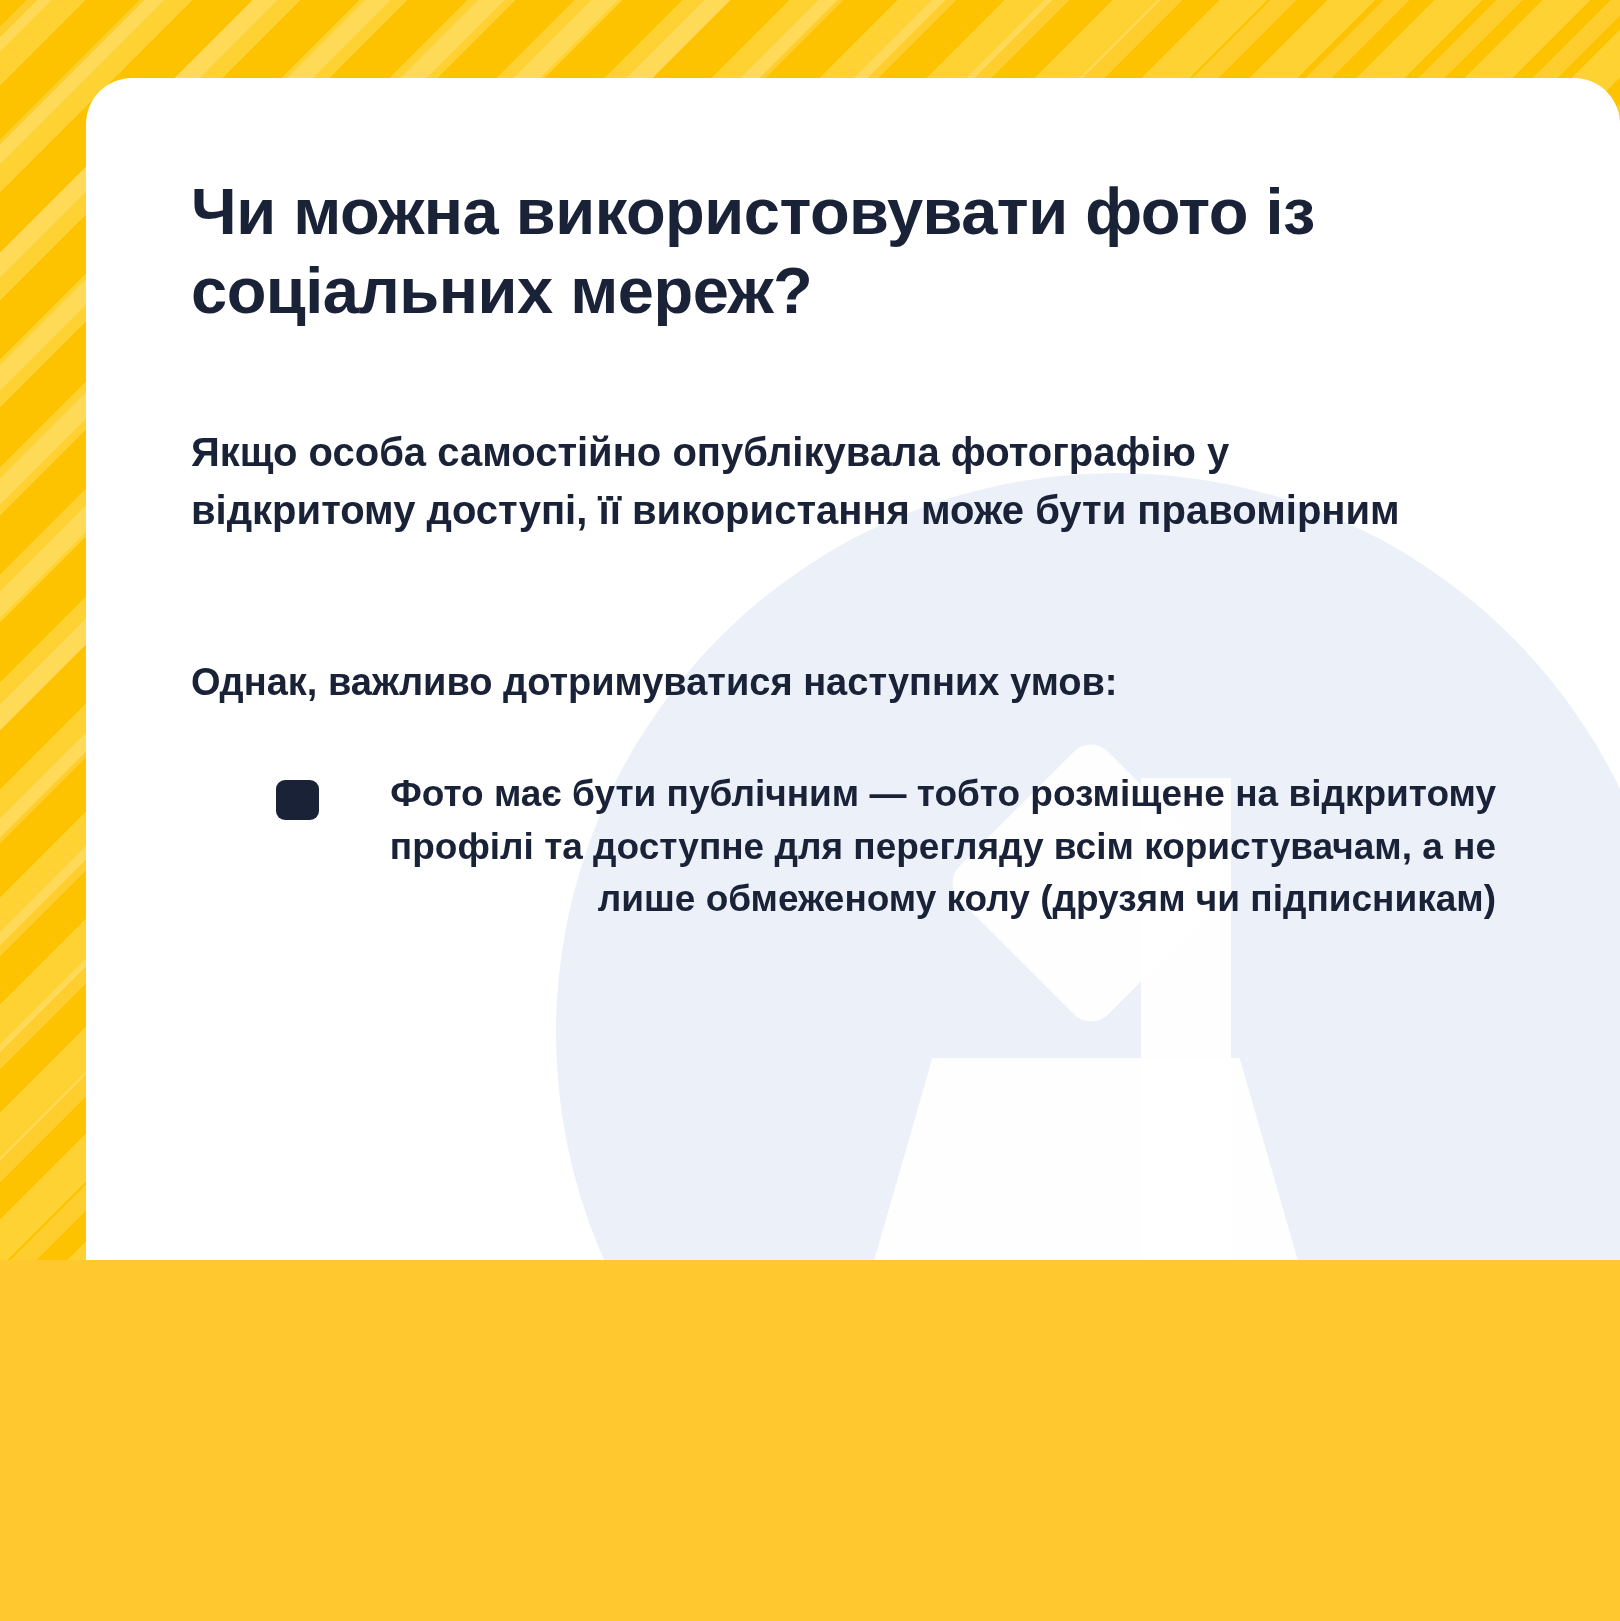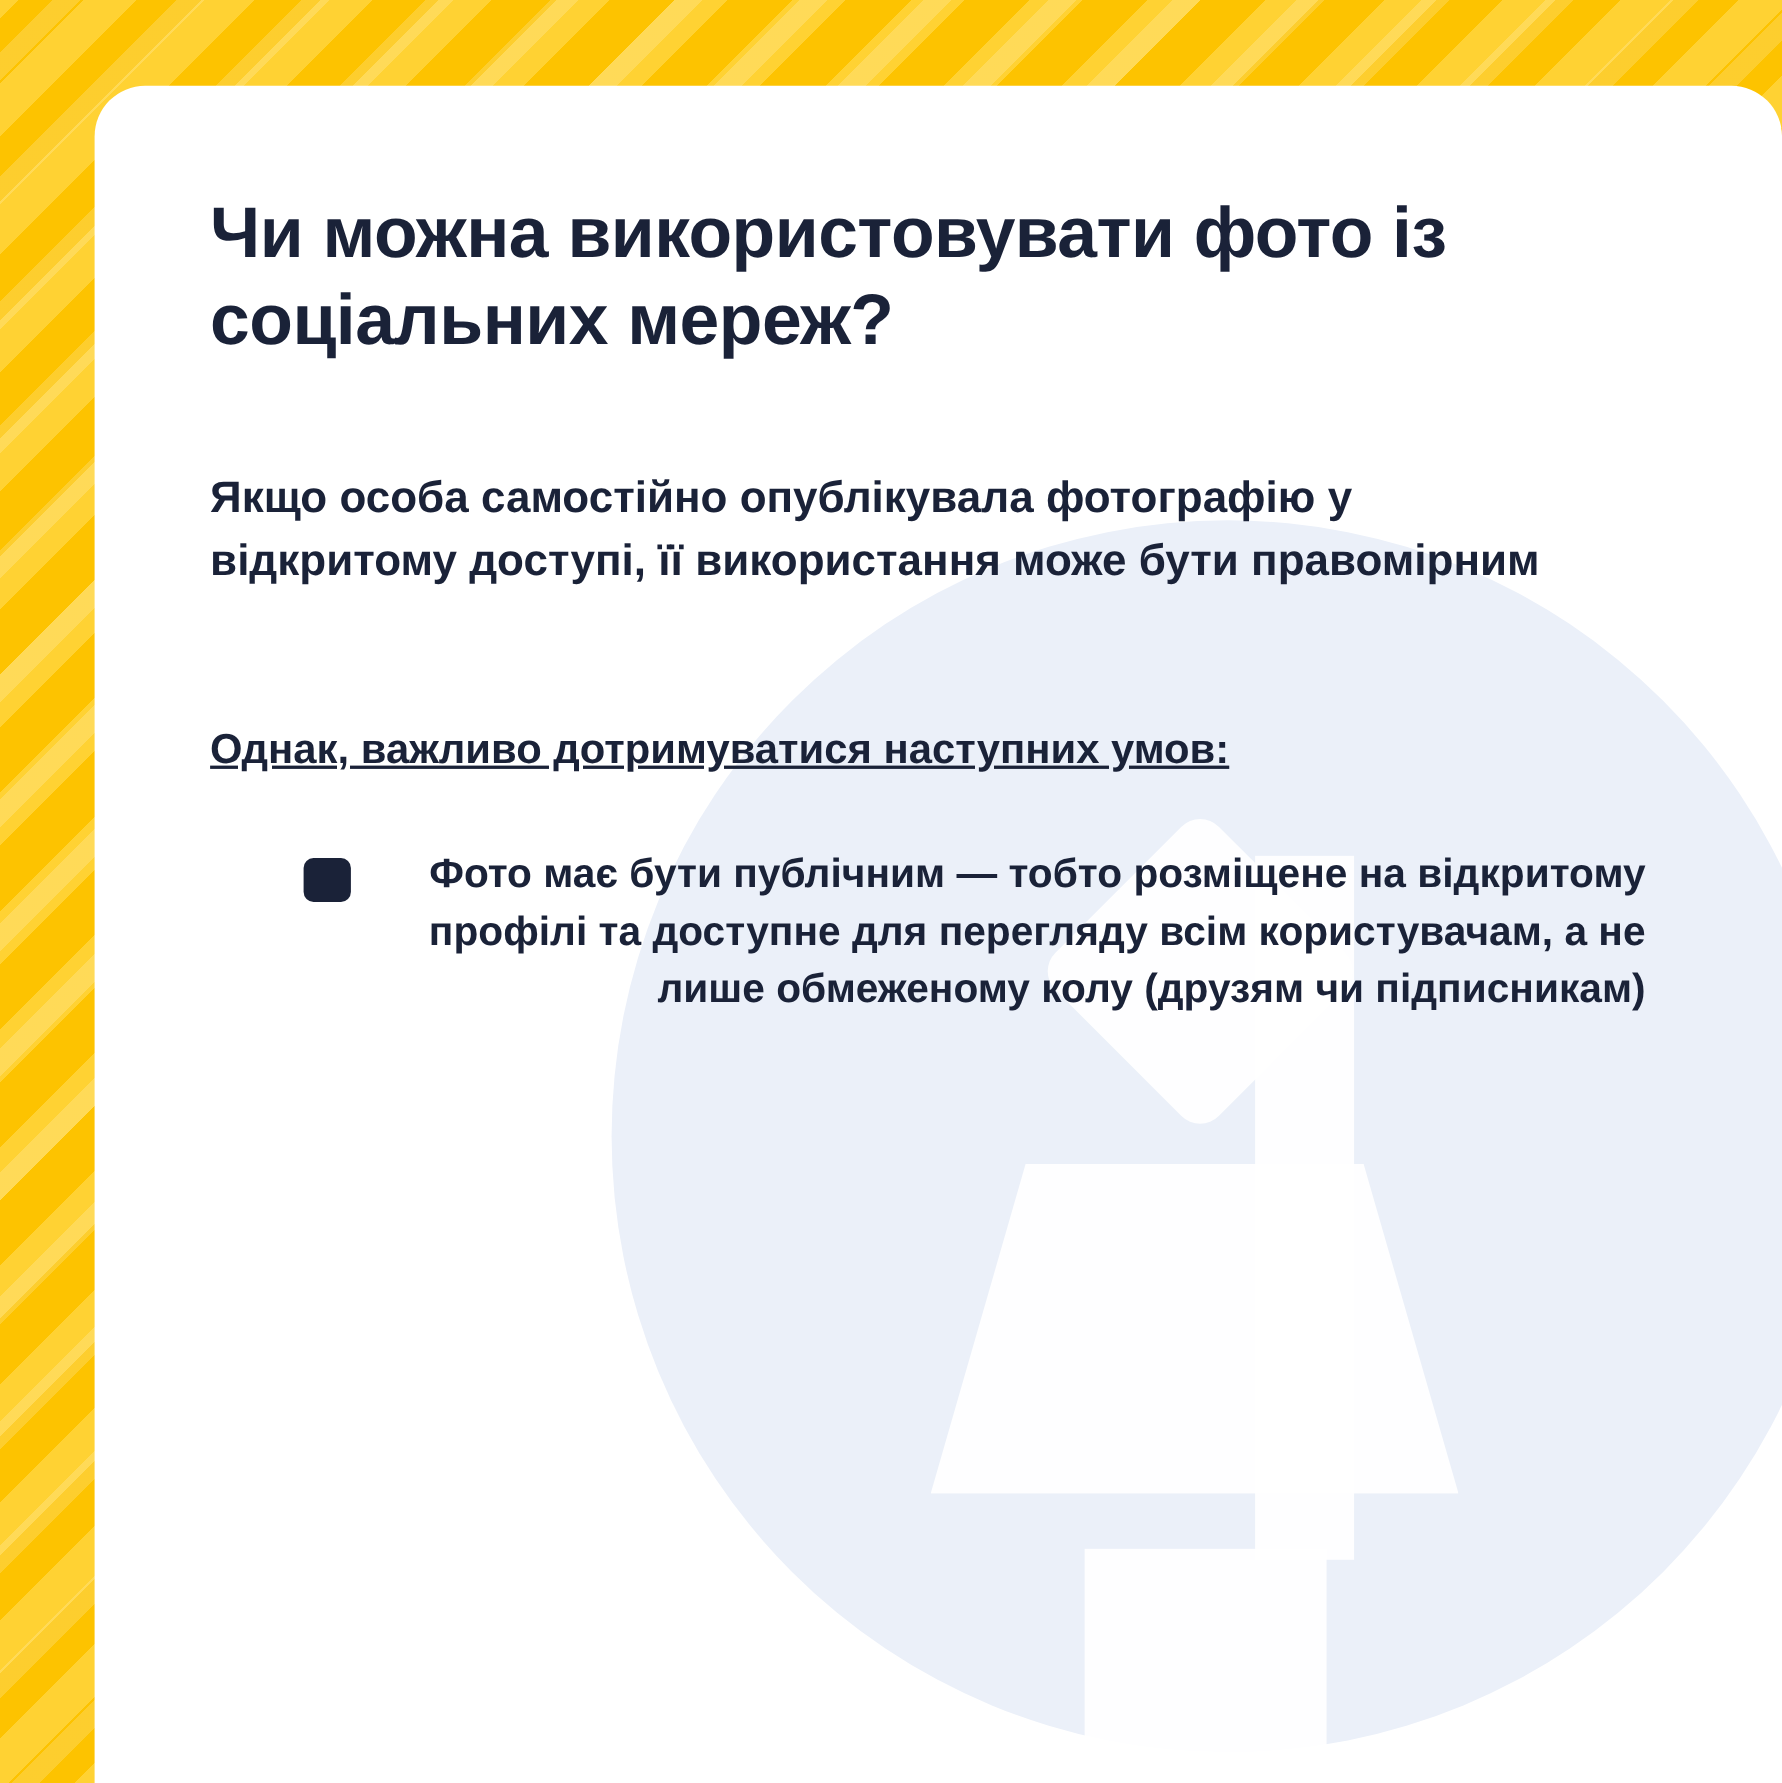--- a/index.html
+++ b/index.html
@@ -10,21 +10,21 @@
     width: 1620px;
     height: 1621px;
     overflow: hidden;
     font-family: "Liberation Sans", sans-serif;
     background: #FFC82E;
   }
 
   .poster {
     position: relative;
     width: 1620px;
-    height: 1621px;
+    height: 1260px;
     overflow: hidden;
     background: #0c4a6e;
   }
 
   
   .stripes {
     position: absolute;
     inset: 0;
     background:
       repeating-linear-gradient(
@@ -139,21 +139,20 @@
   .subhead {
     position: absolute;
     left: 105px;
     top: 580px;
     width: 1200px;
     margin: 0;
     font-size: 38px;
     line-height: 1.3;
     font-weight: 700;
     color: #1A2238;
-    text-decoration: underline;
   }
 
   .list {
     position: absolute;
     left: 190px;
     top: 690px;
     width: 1220px;
     margin: 0;
     padding: 0;
     list-style: none;

